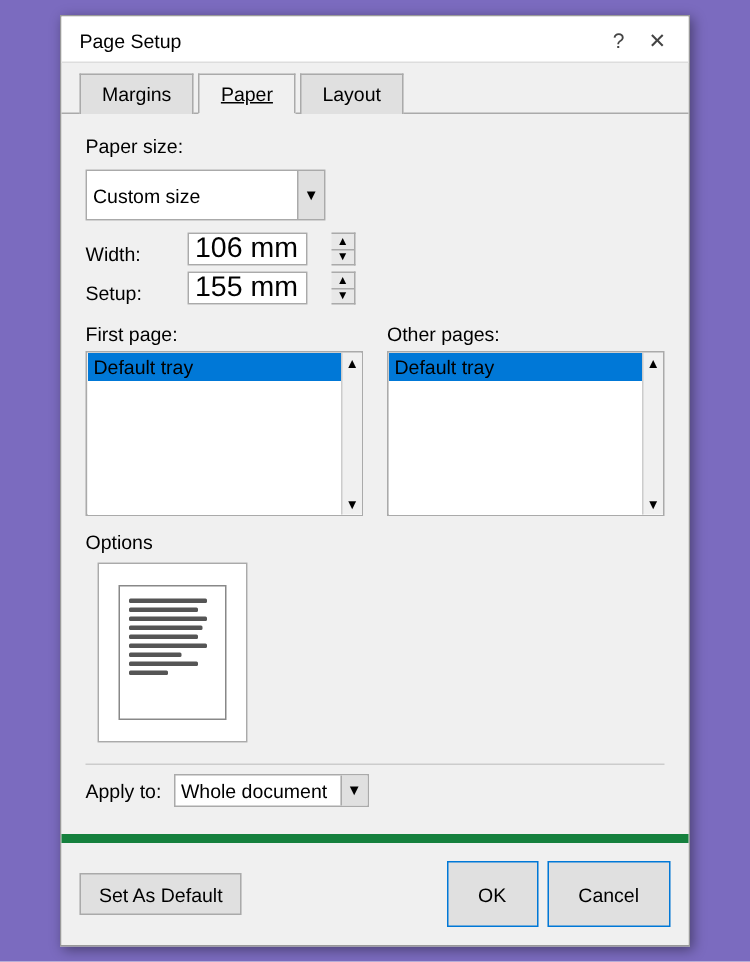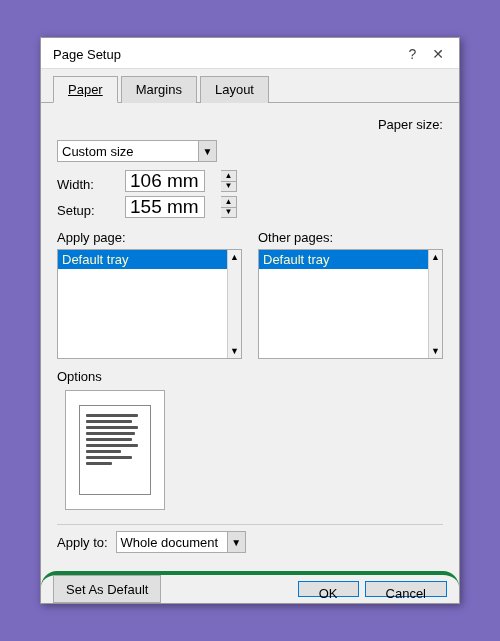--- a/index.html
+++ b/index.html
@@ -86,30 +86,29 @@
     }
 
     .section-label {
       font-size: 13px;
       margin-bottom: 6px;
       color: #000;
     }
 
     .paper-size-row {
       margin-bottom: 8px;
-      text-align: right;
     }
 
     .dropdown {
       display: flex;
       align-items: center;
       border: 1px solid #aaa;
       background: #fff;
       width: 160px;
-      height: 22px;
+      height: 34px;
       padding: 0 4px;
       cursor: pointer;
       position: relative;
     }
 
     .dropdown-text {
       flex: 1;
       font-size: 13px;
     }
 
@@ -203,21 +202,21 @@
       position: relative;
     }
 
     .list-item {
       padding: 2px 4px;
       cursor: pointer;
     }
 
     .list-item.selected {
       background: #0078d7;
-      color: #fef9c3;
+      color: #000000;
     }
 
     .list-scrollbar {
       position: absolute;
       right: 0;
       top: 0;
       width: 14px;
       height: 100%;
       background: #f0f0f0;
       border-left: 1px solid #ccc;
@@ -327,44 +326,43 @@
       border: 1px solid #aaa;
       background: #e0e0e0;
       padding: 3px 10px;
       cursor: pointer;
       font-size: 13px;
       height: 26px;
     }
 
     .bottom-bar {
       background: #f0f0f0;
-      border-top: 4px solid #15803d;
+      border-top: 6px solid #15803d;
       display: flex;
       align-items: center;
       justify-content: space-between;
-      padding: 0 12px;
-      border-radius: 18px;
+      padding: 12px 12px;
     }
 
     .set-default-btn {
       border: 1px solid #aaa;
       background: #e0e0e0;
       padding: 4px 12px;
       cursor: pointer;
       font-size: 13px;
       height: 28px;
     }
 
     .ok-btn, .cancel-btn {
       border: 1px solid #0078d7;
       background: #e0e0e0;
       padding: 4px 20px;
       cursor: pointer;
       font-size: 13px;
-      height: 16px;
+      height: 44px;
       margin-left: 6px;
     }
 
     .ok-btn {
       border-color: #0078d7;
     }
 
     .bottom-right {
       display: flex;
     }
@@ -376,25 +374,25 @@
 
   <div class="title-bar">
     <span class="title-bar-title">Page Setup</span>
     <div class="title-bar-controls">
       <span class="title-bar-help">?</span>
       <span class="title-bar-close">✕</span>
     </div>
   </div>
 
   <div class="tabs">
+    <div class="tab">
+      <span class="tab-label">Margins</span>
+    </div>
     <div class="tab active">
       <span class="tab-label">Paper</span>
-    </div>
-    <div class="tab">
-      <span class="tab-label">Margins</span>
     </div>
     <div class="tab">
       <span class="tab-label">Layout</span>
     </div>
   </div>
 
   <div class="content">
 
     <div class="paper-size-row section-label">Paper size:</div>
     <div style="margin-bottom:8px;">
@@ -423,21 +421,21 @@
       <div class="dim-spinner">
         <button class="spin-up">▲</button>
         <button class="spin-down">▼</button>
       </div>
     </div>
 
     <div class="paper-source-section">
       <div class="source-columns">
 
         <div class="source-col">
-          <div class="source-col-label">Apply page:</div>
+          <div class="source-col-label">First page:</div>
           <div class="list-box" style="position:relative;">
             <div class="list-item selected">Default tray</div>
             <div class="list-scrollbar">
               <div class="scroll-arrow">▲</div>
               <div style="flex:1;"></div>
               <div class="scroll-arrow">▼</div>
             </div>
           </div>
         </div>
 

